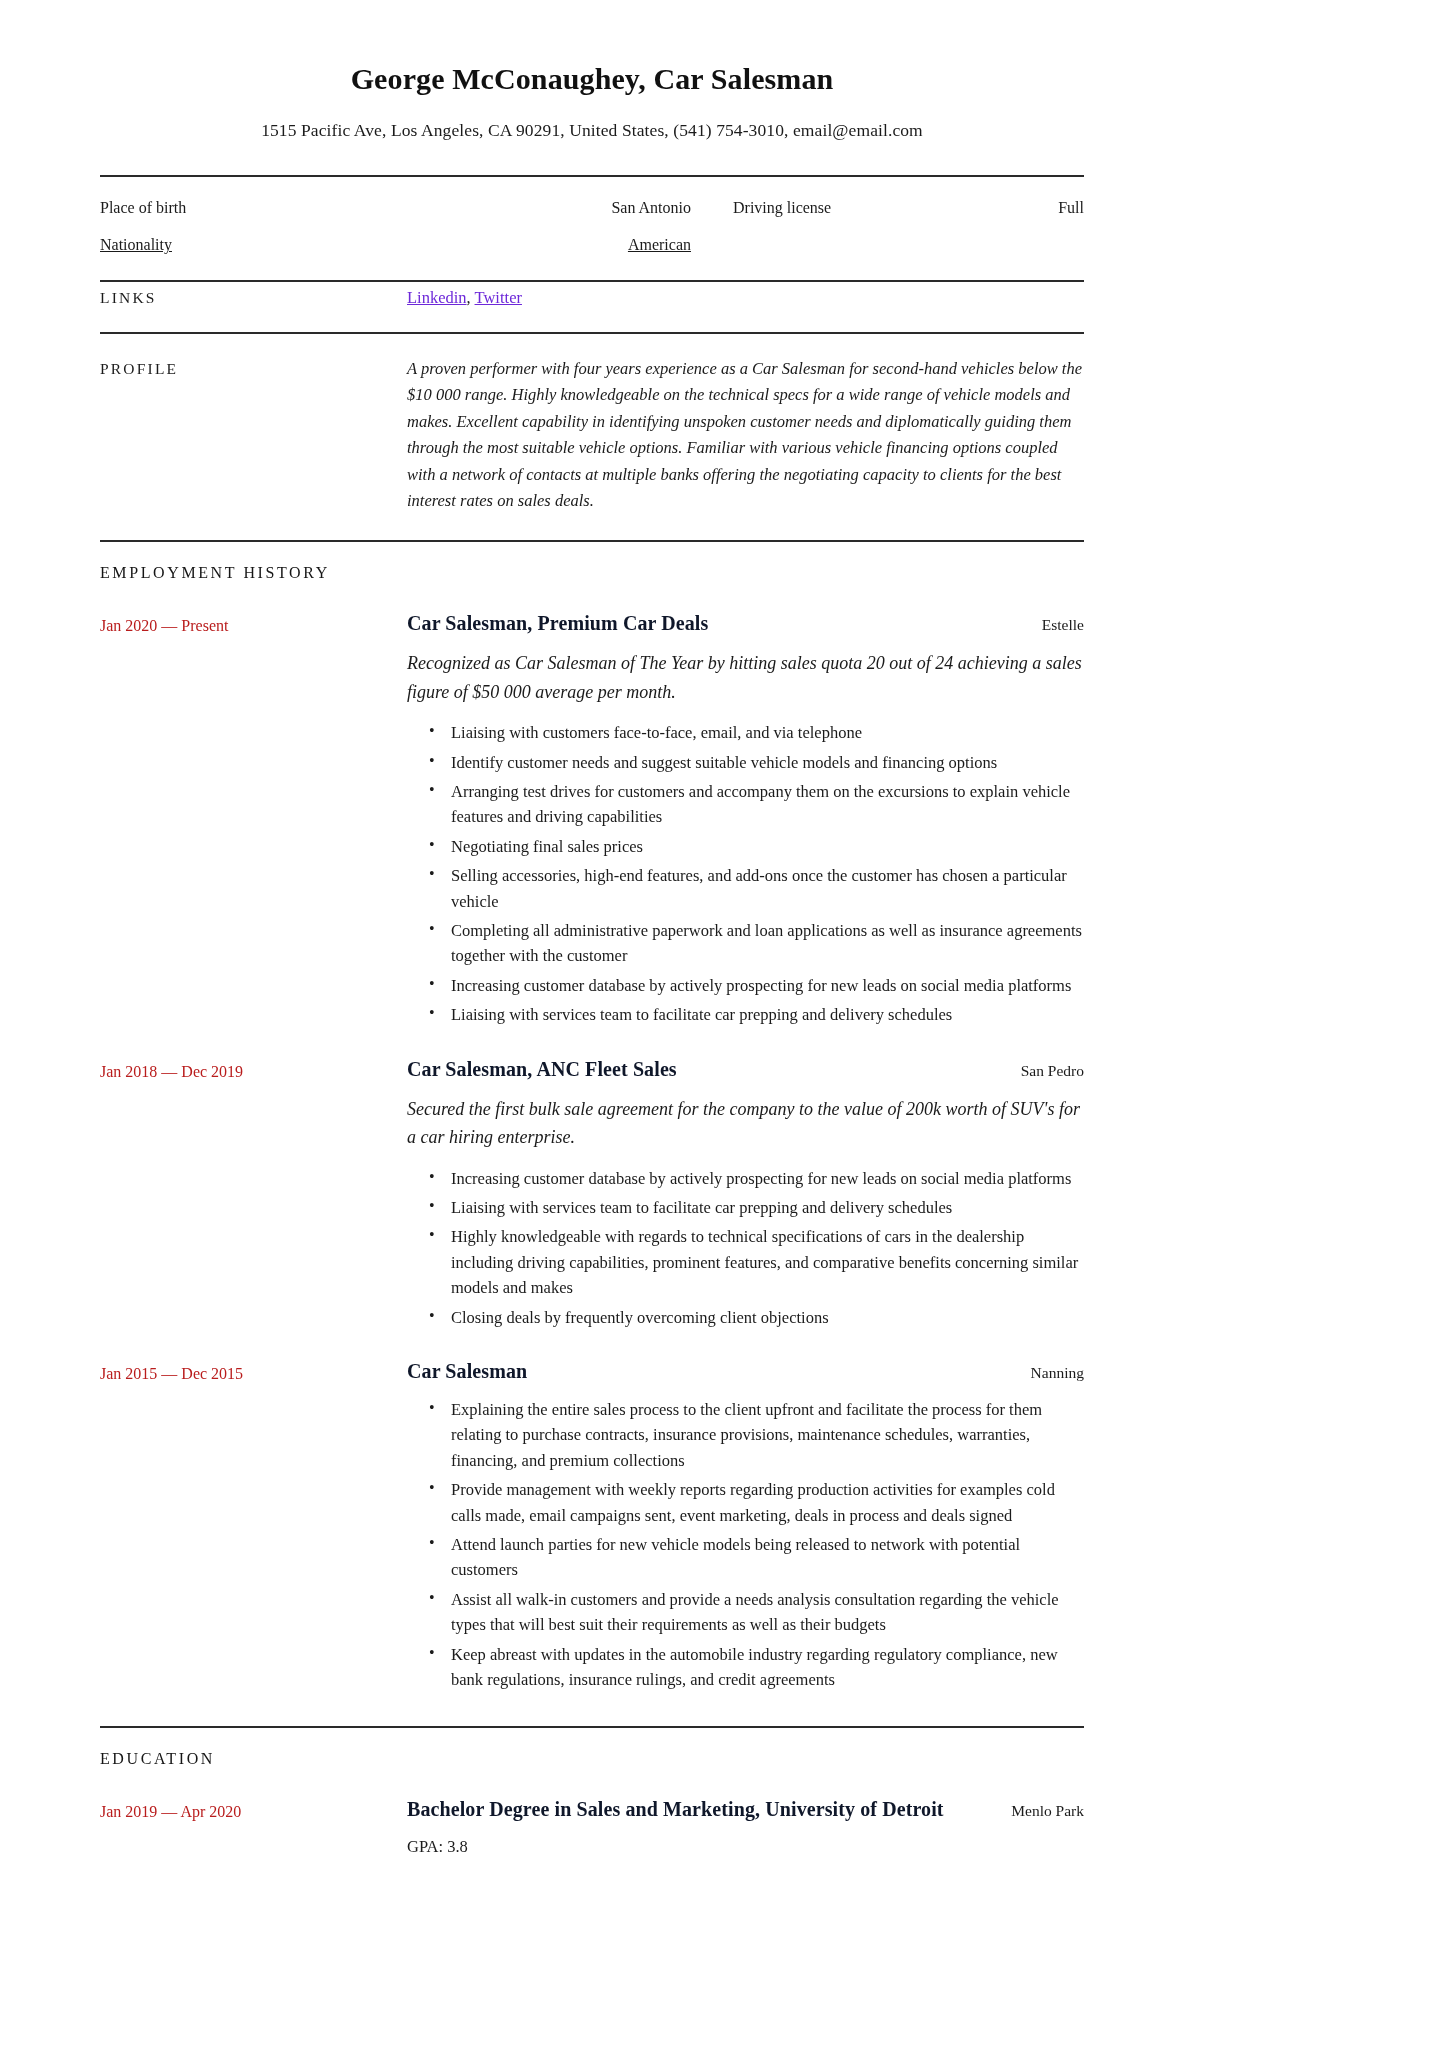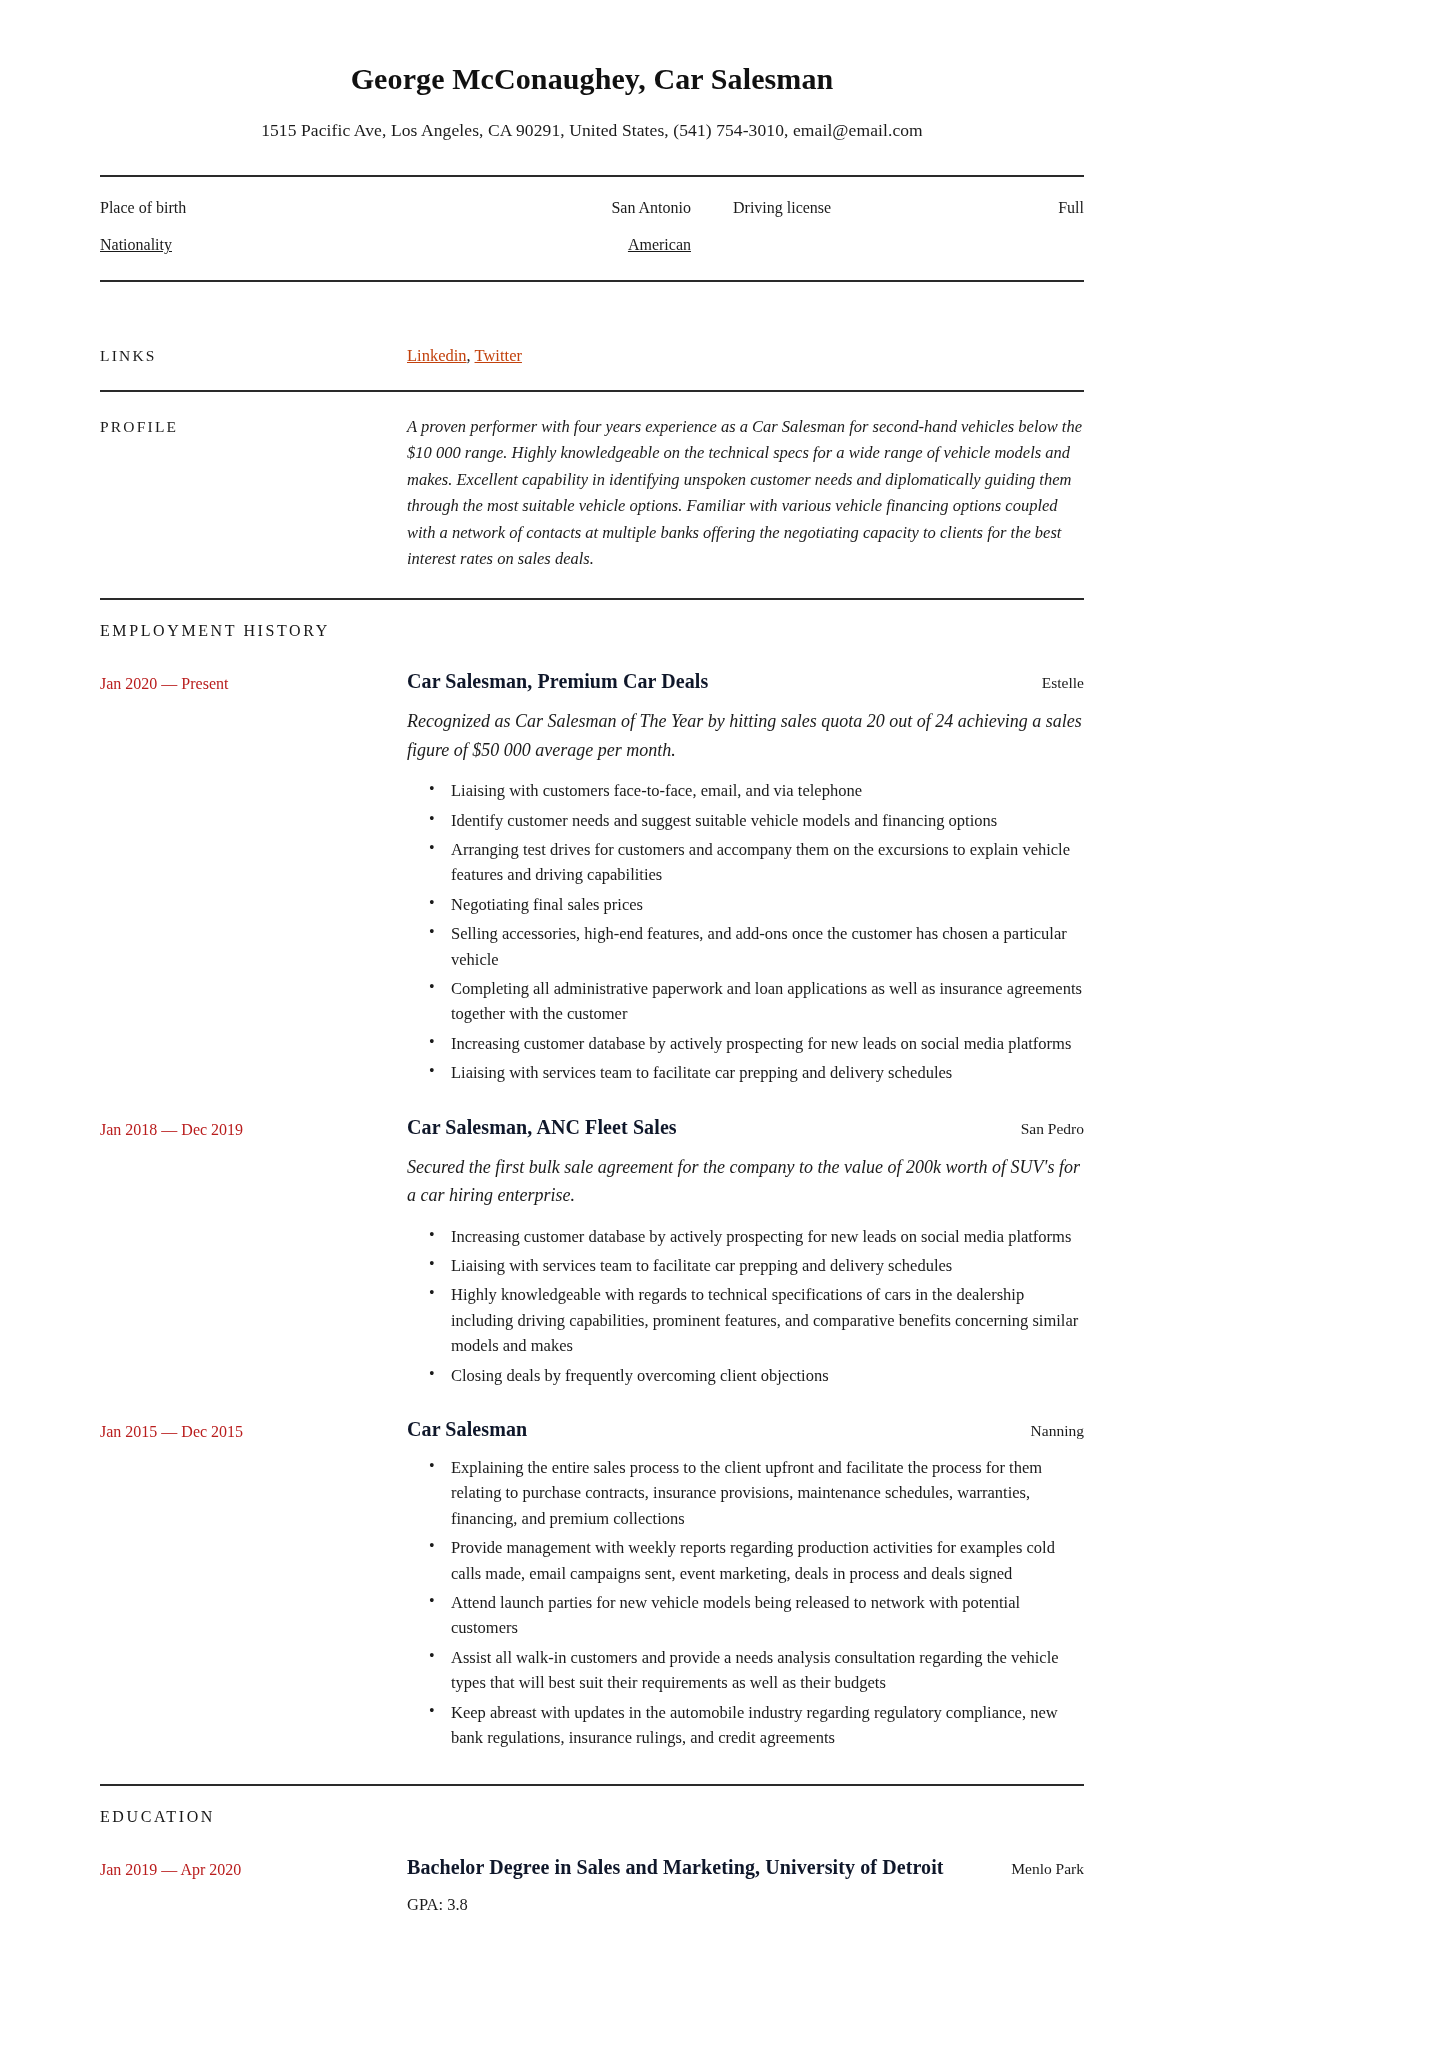--- a/index.html
+++ b/index.html
@@ -88,25 +88,25 @@
     padding-left: 36px;
     color: #1b1b1b;
   }
   .detail-val2 {
     flex: 1 1 auto;
     text-align: right;
     color: #1b1b1b;
   }
 
   
-  .links-block { padding: 24px 0 24px 0; margin-top: 40px; }
+  .links-block { padding: 6px 0 24px 0; }
   .links-row { display: flex; align-items: baseline; }
   .links-list { font-size: 16.5px; }
   .links-list a {
-    color: #c2410c;
+    color: #6d28d9;
     text-decoration: underline;
   }
 
   
   .profile-block { padding: 22px 0 26px 0; }
   .profile-text {
     font-style: italic;
     font-size: 16.5px;
     line-height: 1.60;
     color: #1b1b1b;

